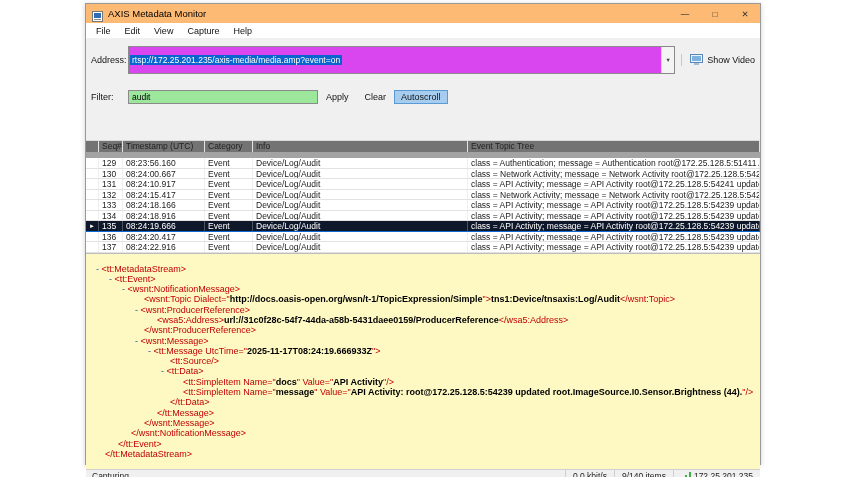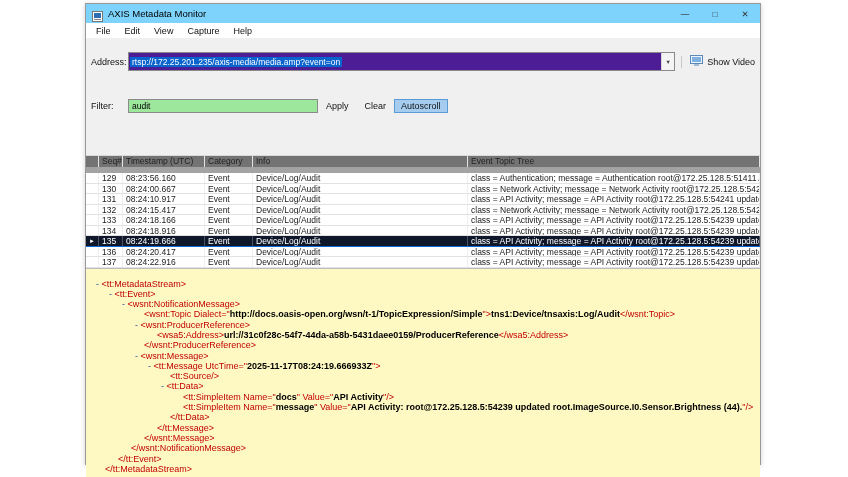--- a/index.html
+++ b/index.html
@@ -4,35 +4,35 @@
 <style>
   * { box-sizing: border-box; margin: 0; padding: 0; }
   html, body { width: 848px; height: 477px; background: #ffffff; overflow: hidden;
     font-family: "Liberation Sans", "DejaVu Sans", sans-serif; }
 
   .window { position: absolute; left: 85px; top: 3px; width: 676px; height: 462px;
     background: #f0f0f0; border: 1px solid #999; box-shadow: 0 1px 5px rgba(0,0,0,.18);
     display: flex; flex-direction: column; }
 
   
-  .titlebar { flex: 0 0 19px; background: #7dd3fc; display: flex; align-items: center; padding-left: 6px; }
+  .titlebar { flex: 0 0 19px; background: #fdba74; display: flex; align-items: center; padding-left: 6px; }
   .app-icon { width: 11px; height: 11px; margin-right: 5px; flex: 0 0 auto; }
   .title { font-size: 9.5px; color: #000; }
   .win-controls { margin-left: auto; display: flex; height: 100%; }
   .win-btn { width: 30px; display: flex; align-items: center; justify-content: center;
     font-size: 8.5px; color: #333; cursor: default; }
 
   
   .menubar { flex: 0 0 15px; background: #fff; display: flex; align-items: center; padding-left: 3px; }
   .menu-item { font-size: 9px; color: #111; padding: 0 7px; }
 
   
-  .tool-row { flex: 0 0 17px; display: flex; align-items: center; padding: 14px 5px; background: #f0f0f0; }
+  .tool-row { flex: 0 0 17px; display: flex; align-items: center; padding: 8px 5px; background: #f0f0f0; }
   .row-label { font-size: 9px; color: #111; width: 37px; flex: 0 0 auto; }
-  .combo { flex: 1 1 auto; height: 19px; background: #4c1d95; border: 1px solid #8a8a8a;
+  .combo { flex: 1 1 auto; height: 28px; background: #d946ef; border: 1px solid #8a8a8a;
     display: flex; align-items: center; overflow: hidden; }
   .combo-text { font-size: 8.5px; background: #0a64ce; color: #fff; padding: 0 2px; margin-left: 1px; white-space: nowrap; }
   .combo-arrow { margin-left: auto; width: 13px; height: 100%; display: flex; align-items: center; justify-content: center;
     font-size: 6.5px; color: #444; border-left: 1px solid #d6d6d6; background: #f4f4f4; }
   .vsep { width: 1px; height: 12px; background: #c8c8c8; margin: 0 6px; flex: 0 0 auto; }
   .icon-btn { width: 16px; height: 14px; display: flex; align-items: center; justify-content: center;
     background: transparent; border: none; flex: 0 0 auto; }
   .show-video-label { font-size: 9px; color: #111; margin-left: 3px; white-space: nowrap; }
 
   .filter-input { width: 190px; height: 14px; background: #9ce79c; border: 1px solid #8a8a8a;

